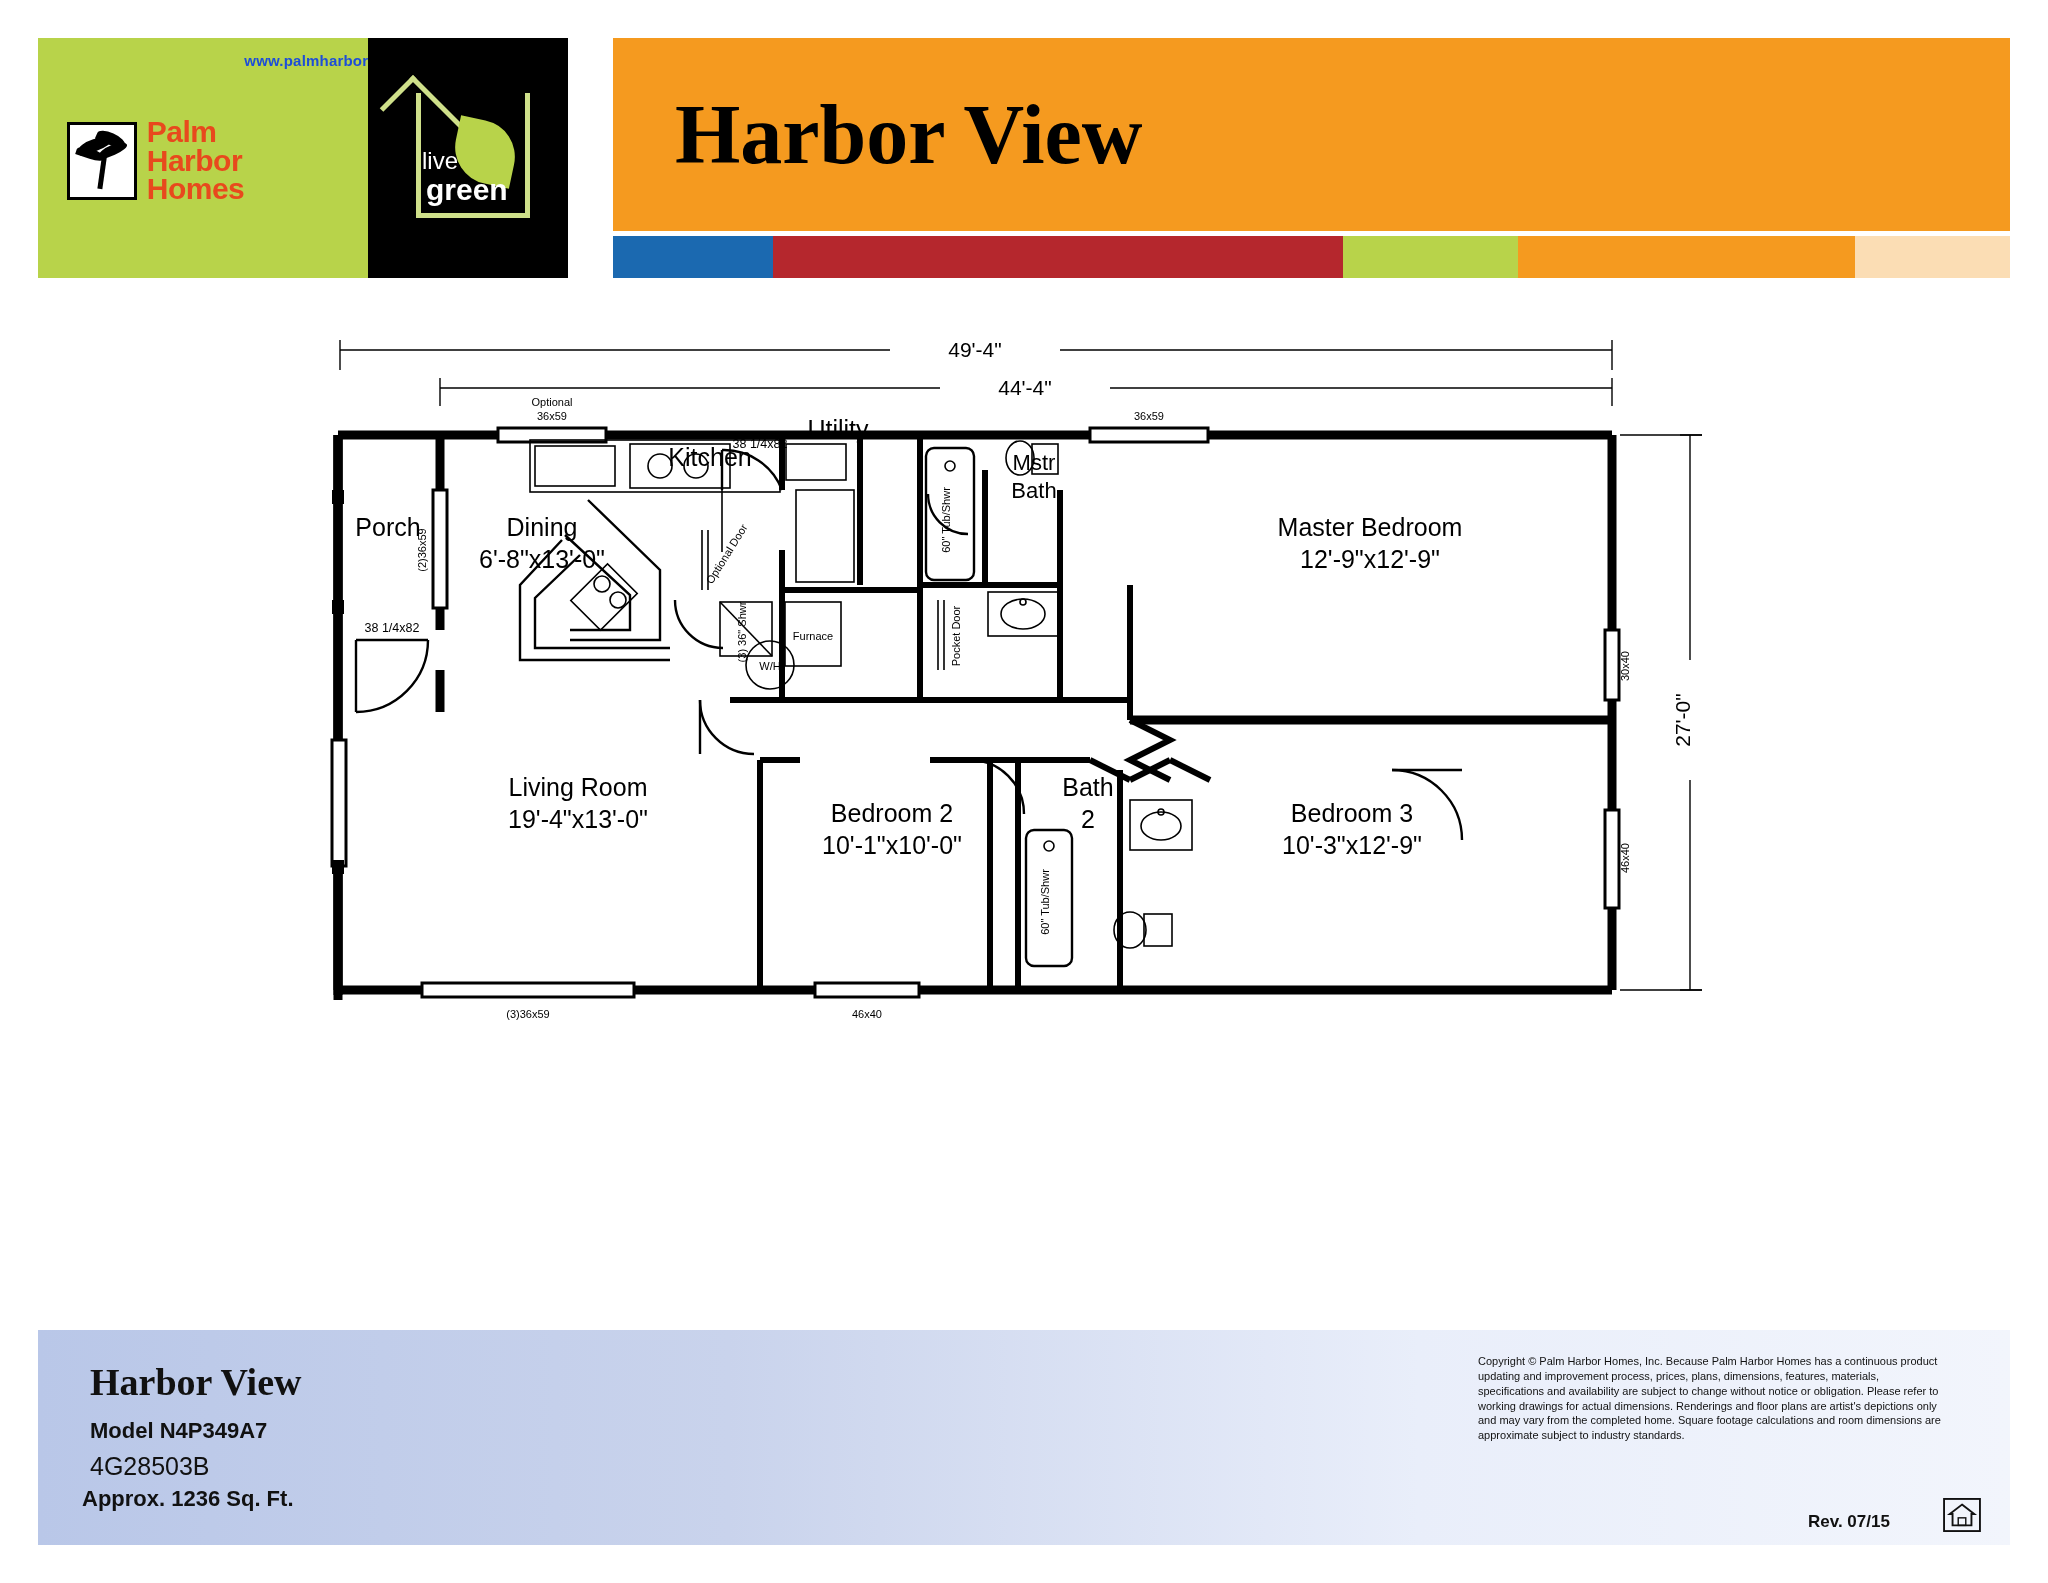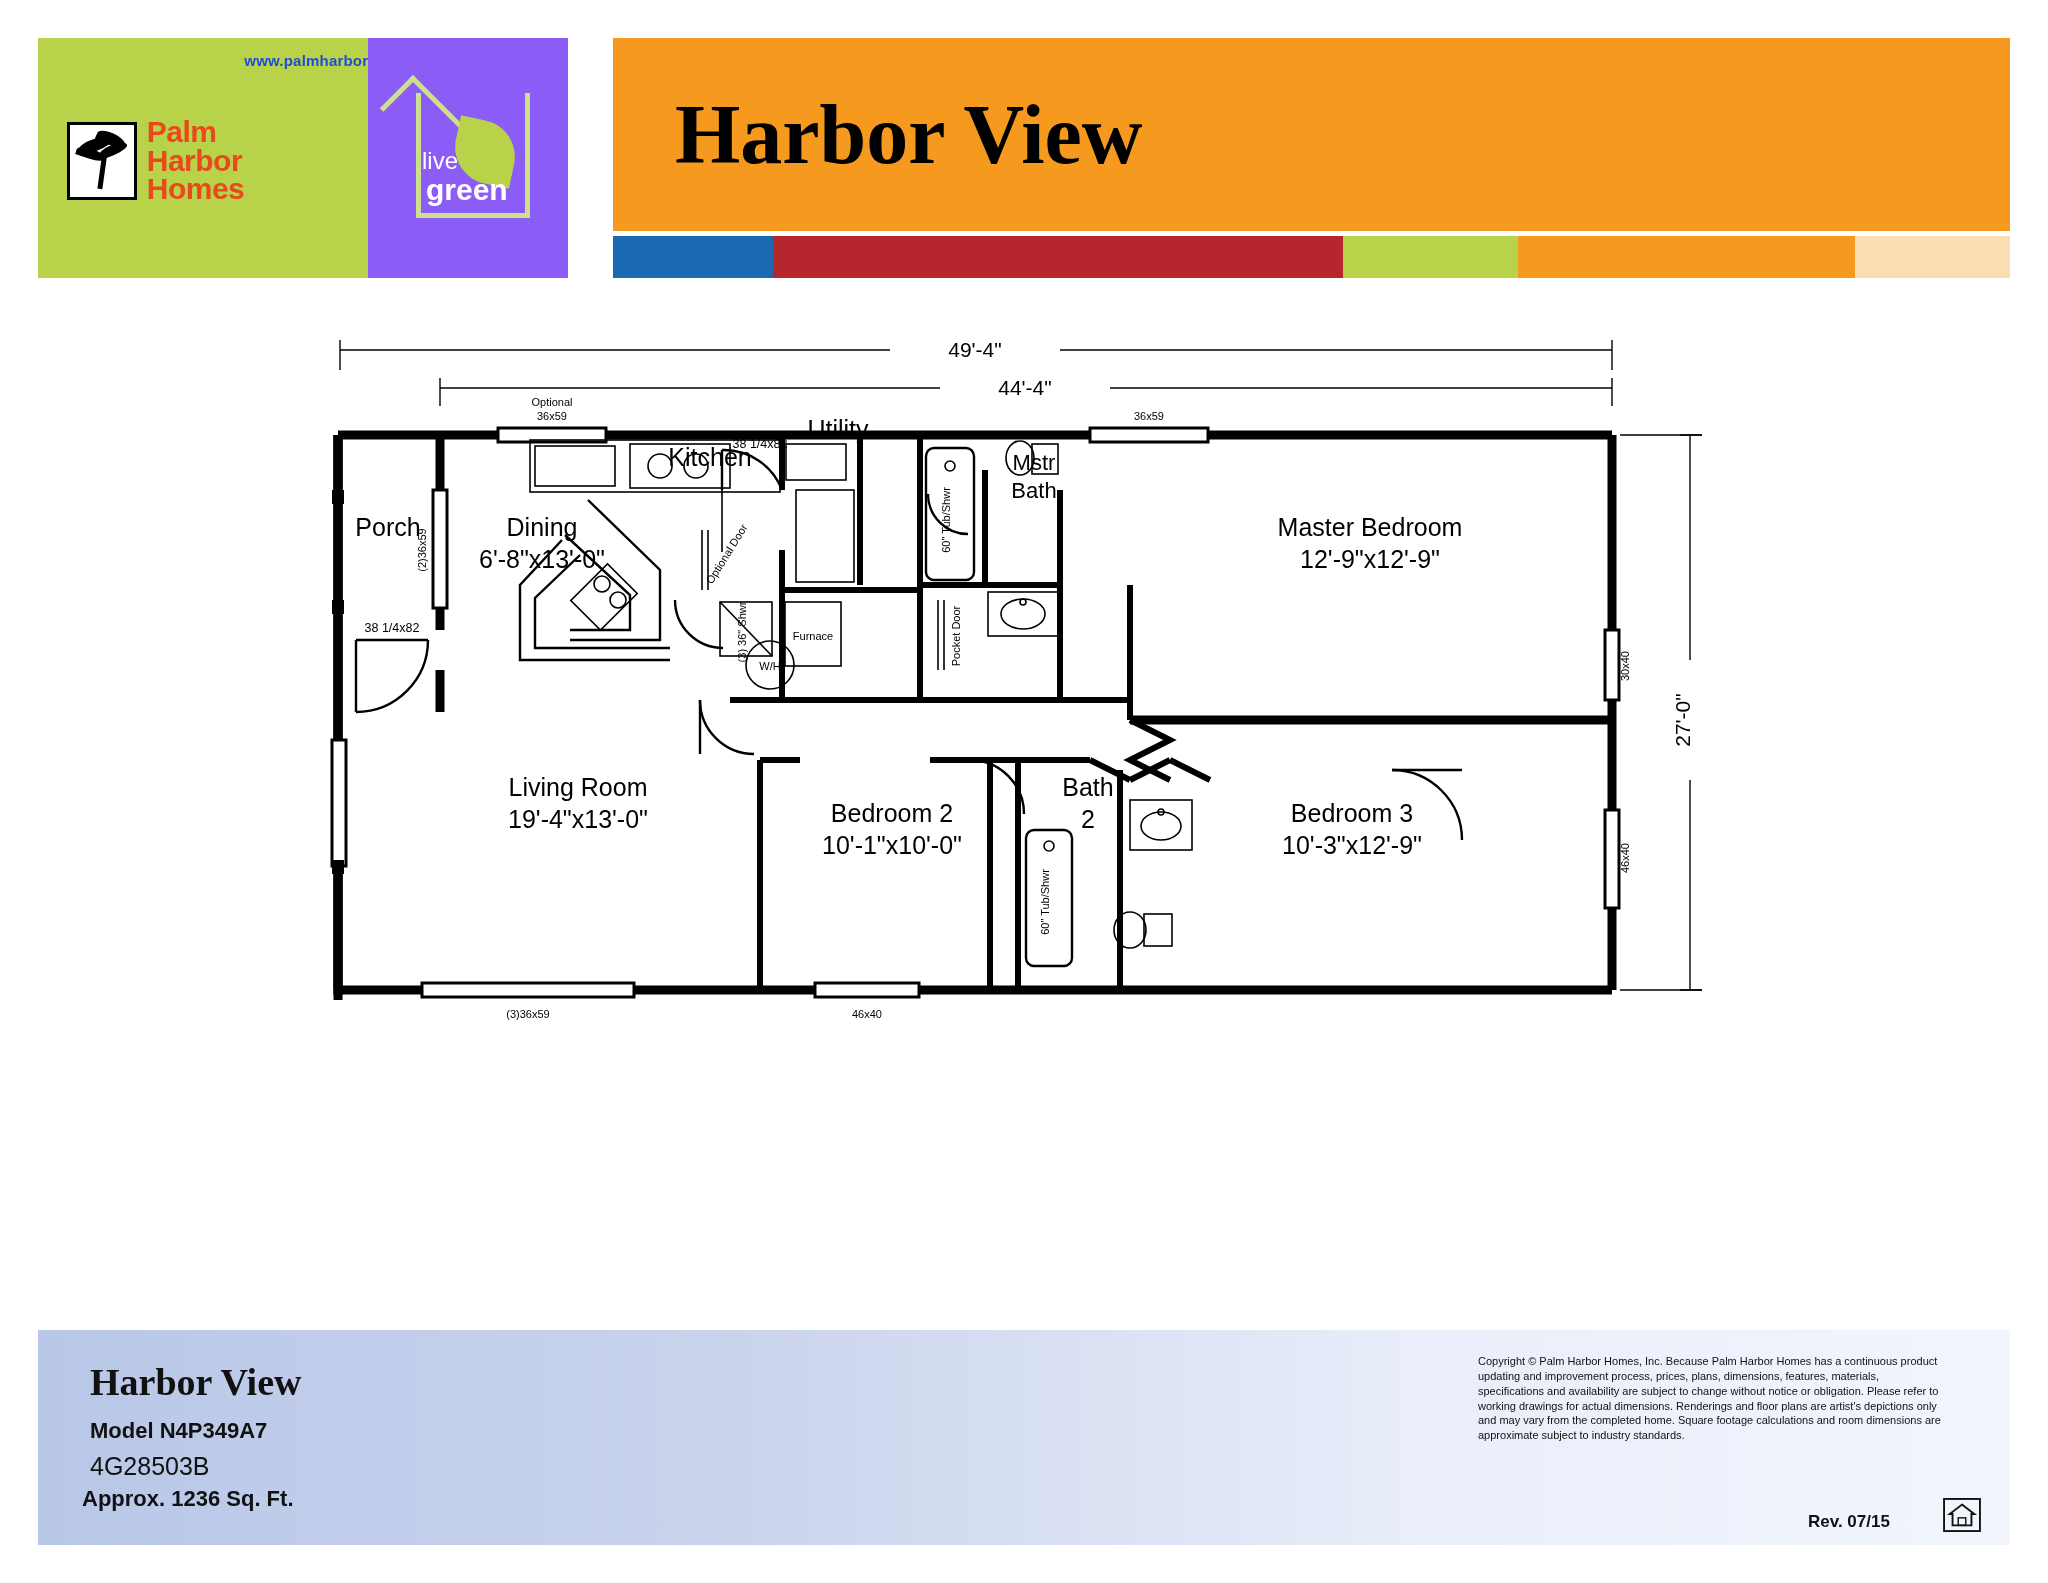--- a/index.html
+++ b/index.html
@@ -9,21 +9,21 @@
   .header{position:absolute;left:38px;top:38px;width:1972px;height:240px;}
   .logo-box{position:absolute;left:0;top:0;width:394px;height:240px;background:#b8d34a;display:flex;flex-direction:row;justify-content:center;}
   .logo-inner{display:flex;align-items:center;gap:10px;margin-top:6px;}
   .palm-square{width:64px;height:72px;border:3px solid #000;background:#fff;position:relative;overflow:hidden;}
   .palm-trunk{position:absolute;left:30px;top:26px;width:5px;height:38px;background:#000;transform:rotate(8deg);}
   .palm-frond{position:absolute;background:#000;border-radius:50% 50% 50% 0;}
   .logo-words{display:flex;flex-direction:column;line-height:0.95;}
   .logo-words span{font-family:"Liberation Sans",sans-serif;font-weight:bold;font-size:30px;color:#e8491d;letter-spacing:-0.5px;}
   .logo-url{margin-top:14px;font-size:15px;font-weight:bold;color:#1d4ed8;letter-spacing:0.2px;}
 
-  .green-box{position:absolute;left:330px;top:0;width:200px;height:240px;background:#8b5cf6;display:flex;align-items:center;justify-content:center;}
+  .green-box{position:absolute;left:330px;top:0;width:200px;height:240px;background:#000000;display:flex;align-items:center;justify-content:center;}
   .lg-wrap{position:relative;width:140px;height:150px;}
   .lg-house{position:absolute;left:18px;top:10px;width:104px;height:120px;border:5px solid #cfe08a;border-top:none;}
   .lg-roof{position:absolute;left:15px;top:-8px;width:76px;height:42px;border-left:5px solid #cfe08a;border-top:5px solid #cfe08a;transform:rotate(45deg);transform-origin:left top;}
   .lg-leaf{position:absolute;left:56px;top:38px;width:62px;height:62px;background:#b8d34a;border-radius:0 60% 0 60%;transform:rotate(12deg);}
   .lg-text-live{position:absolute;left:24px;top:64px;font-size:24px;color:#ffffff;font-family:"Liberation Sans",sans-serif;}
   .lg-text-green{position:absolute;left:28px;top:90px;font-size:30px;color:#ffffff;font-weight:bold;font-family:"Liberation Sans",sans-serif;}
 
   .title-bar{position:absolute;left:575px;top:0;width:1397px;height:193px;background:#f59a1f;display:flex;align-items:center;}
   .title-bar h1{margin:0 0 0 62px;font-family:"Liberation Serif",serif;font-weight:bold;font-size:84px;color:#000;letter-spacing:0px;}
 

